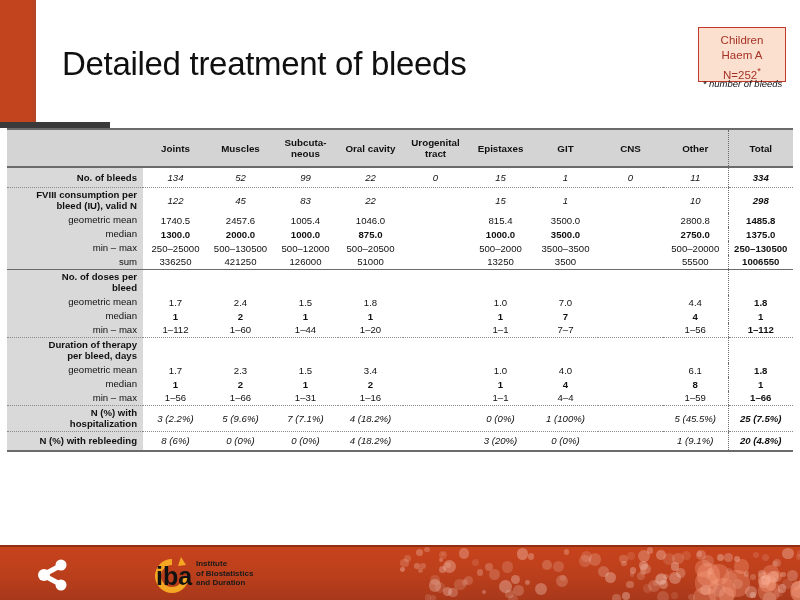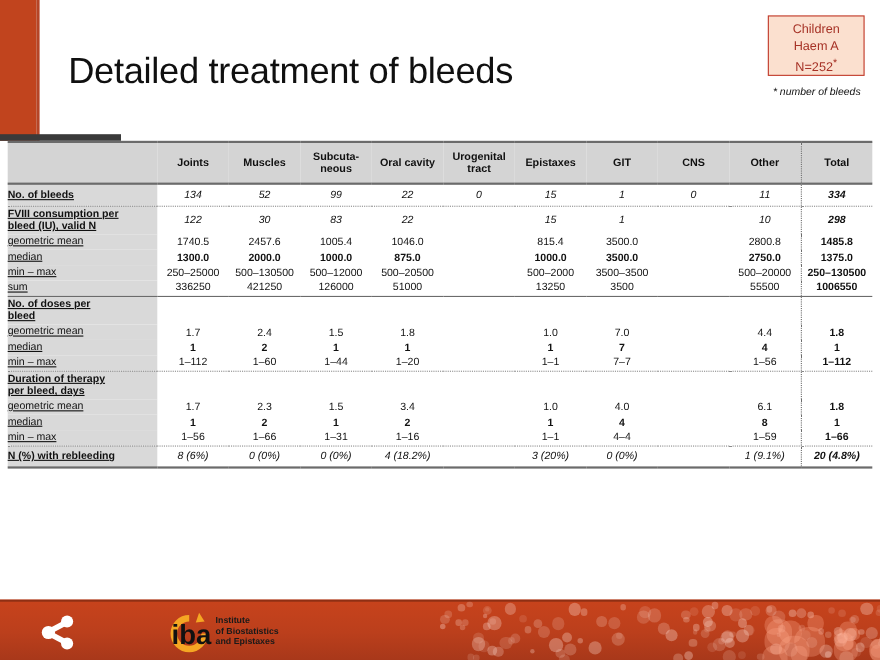--- a/index.html
+++ b/index.html
@@ -23,41 +23,41 @@
     background:#3a3a3a;
   }
   
   #title{
     position:absolute;left:62px;top:45px;
     font-size:33px;font-weight:400;color:#101010;
     letter-spacing:-0.3px;white-space:nowrap;
   }
   
   #info-box{
-    position:absolute;left:698px;top:14px;width:88px;height:55px;
+    position:absolute;left:698px;top:27px;width:88px;height:55px;
     background:#fbe0cf;border:1.5px solid #c0392b;
     color:#a63226;font-size:11.5px;line-height:15px;
     text-align:center;padding-top:5px;box-sizing:border-box;
   }
   #info-note{
     position:absolute;left:690px;top:78px;width:105px;
     font-size:9.5px;font-style:italic;color:#111;text-align:center;
   }
   
   #table-wrap{
     position:absolute;left:7px;top:128px;width:786px;
   }
   table{
     border-collapse:collapse;width:786px;
     font-size:9.6px;color:#111;table-layout:fixed;
   }
   td,th{padding:0;vertical-align:middle;}
   .lbl{
-    width:130px;background:#d9d9d9;
-    padding-right:6px;font-weight:bold;line-height:11.5px;text-decoration:underline;
+    width:130px;background:#d9d9d9;text-align:right;
+    padding-right:6px;font-weight:bold;line-height:11.5px;
   }
   .lbl.sub{font-weight:normal;}
   .cell{text-align:center;}
   thead th{
     background:#d4d4d4;font-weight:bold;font-size:9.8px;
     height:36px;line-height:11px;
     border-top:2.2px solid #6b6b6b;border-bottom:2.2px solid #6b6b6b;
   }
   thead th.lbl{border-top:2.2px solid #6b6b6b;border-bottom:2.2px solid #6b6b6b;background:#d4d4d4;}
   .r-dot td{border-bottom:1px dotted #8a8a8a;}
@@ -142,21 +142,21 @@
           <td class="cell italic">0</td>
           <td class="cell italic">15</td>
           <td class="cell italic">1</td>
           <td class="cell italic">0</td>
           <td class="cell italic">11</td>
           <td class="cell italic total bold">334</td>
         </tr>
         <tr class=" h26">
           <td class="lbl"><span>FVIII consumption per</span><br><span>bleed (IU), valid N</span></td>
           <td class="cell italic">122</td>
-          <td class="cell italic">30</td>
+          <td class="cell italic">45</td>
           <td class="cell italic">83</td>
           <td class="cell italic">22</td>
           <td class="cell italic"></td>
           <td class="cell italic">15</td>
           <td class="cell italic">1</td>
           <td class="cell italic"></td>
           <td class="cell italic">10</td>
           <td class="cell italic total bold">298</td>
         </tr>
         <tr class=" h14">
@@ -307,20 +307,33 @@
           <td class="cell">1–56</td>
           <td class="cell">1–66</td>
           <td class="cell">1–31</td>
           <td class="cell">1–16</td>
           <td class="cell"></td>
           <td class="cell">1–1</td>
           <td class="cell">4–4</td>
           <td class="cell"></td>
           <td class="cell">1–59</td>
           <td class="cell total bold">1–66</td>
+        </tr>
+        <tr class="r-dot h26">
+          <td class="lbl"><span>N (%) with</span><br><span>hospitalization</span></td>
+          <td class="cell italic">3 (2.2%)</td>
+          <td class="cell italic">5 (9.6%)</td>
+          <td class="cell italic">7 (7.1%)</td>
+          <td class="cell italic">4 (18.2%)</td>
+          <td class="cell italic"></td>
+          <td class="cell italic">0 (0%)</td>
+          <td class="cell italic">1 (100%)</td>
+          <td class="cell italic"></td>
+          <td class="cell italic">5 (45.5%)</td>
+          <td class="cell italic total bold">25 (7.5%)</td>
         </tr>
         <tr class="r-bottom h20">
           <td class="lbl">N (%) with rebleeding</td>
           <td class="cell italic">8 (6%)</td>
           <td class="cell italic">0 (0%)</td>
           <td class="cell italic">0 (0%)</td>
           <td class="cell italic">4 (18.2%)</td>
           <td class="cell italic"></td>
           <td class="cell italic">3 (20%)</td>
           <td class="cell italic">0 (0%)</td>
@@ -342,21 +355,21 @@
     <rect x="13" y="17.5" width="18" height="5" fill="#fff" transform="rotate(28 13 20)"></rect>
   </svg>
   <svg id="iba-logo" viewBox="0 0 190 40">
     <path d="M22 4 A17 17 0 1 0 39 21 L33 21 A11 11 0 1 1 22 10 Z" fill="#f5a623"></path>
     <path d="M31 2 L36 10 L28 11 Z" fill="#f5a623"></path>
     <text x="6" y="30" font-family="Liberation Sans, sans-serif" font-size="25" font-weight="bold" fill="#111">iba</text>
   </svg>
   <div id="iba-text">
     <div>Institute</div>
     <div>of Biostatistics</div>
-    <div>and Epistaxes</div>
+    <div>and Duration</div>
   </div>
   <div id="footer-dots">
       <div class="cell-dot" style="left: 638.822px; top: 16.3647px; width: 8.88063px; height: 8.88063px; opacity: 0.743546;"></div>
       <div class="cell-dot" style="left: 668.874px; top: 27.4017px; width: 11.829px; height: 11.829px; opacity: 0.707663;"></div>
       <div class="cell-dot" style="left: 429.824px; top: 49.8739px; width: 5.8867px; height: 5.8867px; opacity: 0.346677;"></div>
       <div class="cell-dot" style="left: 797.104px; top: 4.83364px; width: 7.45658px; height: 7.45658px; opacity: 0.265127;"></div>
       <div class="cell-dot" style="left: 428.797px; top: 34.3368px; width: 12.3161px; height: 12.3161px; opacity: 0.654789;"></div>
       <div class="cell-dot" style="left: 696.489px; top: 5.05822px; width: 9.56307px; height: 9.56307px; opacity: 0.497979;"></div>
       <div class="cell-dot" style="left: 481.559px; top: 44.8313px; width: 4.62022px; height: 4.62022px; opacity: 0.651366;"></div>
       <div class="cell-dot" style="left: 458.538px; top: 3.30586px; width: 10.4484px; height: 10.4484px; opacity: 0.619394;"></div>

